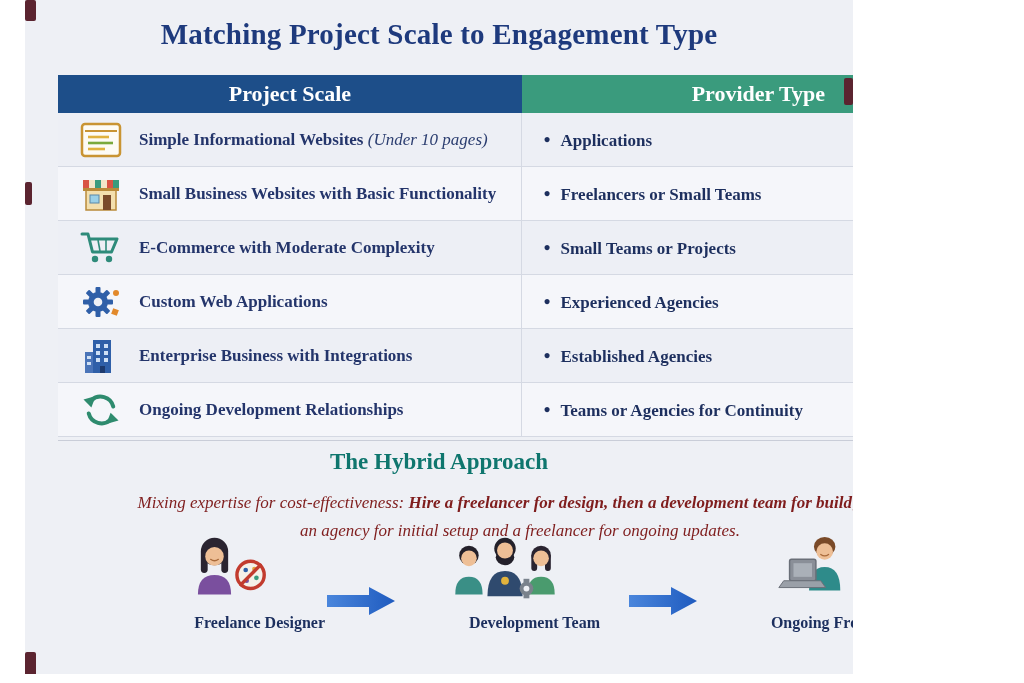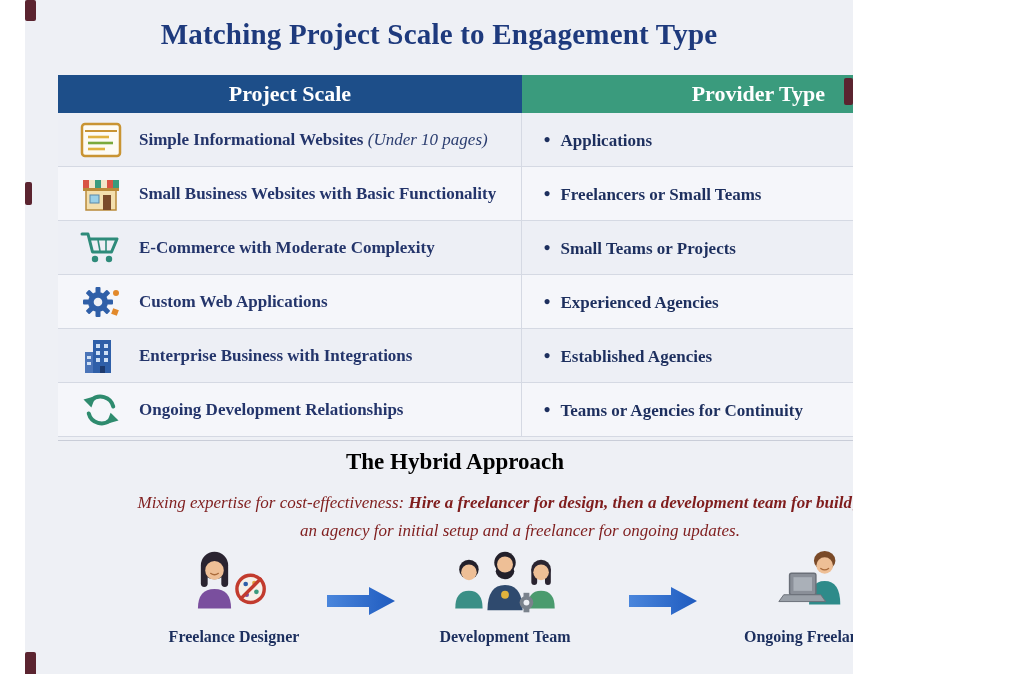--- a/index.html
+++ b/index.html
@@ -29,26 +29,26 @@
   .icon{width:46px;height:44px;flex:0 0 46px;display:flex;align-items:center;justify-content:center;}
   .icon svg{width:44px;height:42px;}
   .scale-text{font-size:17px;font-weight:bold;color:#24356b;}
   .note{font-style:italic;font-weight:normal;color:#2c3e70;}
   .provider-text{font-size:17px;font-weight:bold;color:#1d2f5e;}
   .provider-text::before{content:"\2022";margin-right:10px;font-size:19px;}
   
   .divider{position:absolute;left:33px;top:440px;width:937px;height:0;
       border-top:1px solid #c9cdd8;}
   .hybrid-title{position:absolute;top:449px;left:0;width:100%;text-align:center;
-      font-size:23px;font-weight:bold;color:#000000;margin:0;padding-left:16px;}
+      font-size:23px;font-weight:bold;color:#0f766e;margin:0;}
   .hybrid-desc{position:absolute;top:489px;left:103px;width:784px;margin:0;
       text-align:center;font-style:italic;font-size:17px;color:#7f1d1d;line-height:1.65;}
   .hybrid-desc .b{font-weight:bold;}
   
-  .step{position:absolute;top:546px;text-align:center;}
+  .step{position:absolute;top:532px;text-align:right;}
   .step svg{display:block;margin:0 auto;}
   .step-label{display:block;margin-top:4px;font-size:16px;font-weight:bold;color:#1c2f5e;}
   .step-1{left:118px;width:182px;}
   .step-2{left:385px;width:190px;}
   .step-3{left:692px;width:190px;}
   .arrow{position:absolute;top:584px;width:70px;height:34px;}
   .arrow-1{left:302px;}
   .arrow-2{left:604px;}
   
   .mark{position:absolute;background:#5b2430;border-radius:2px;}

